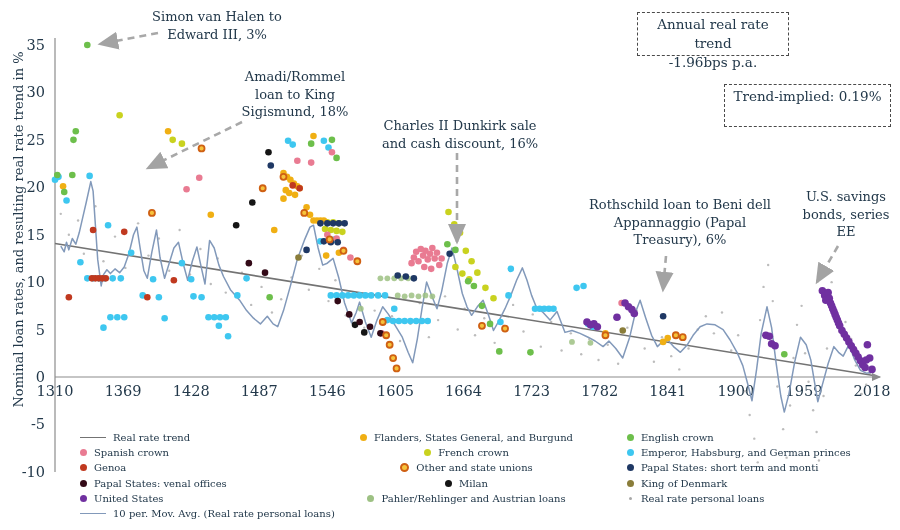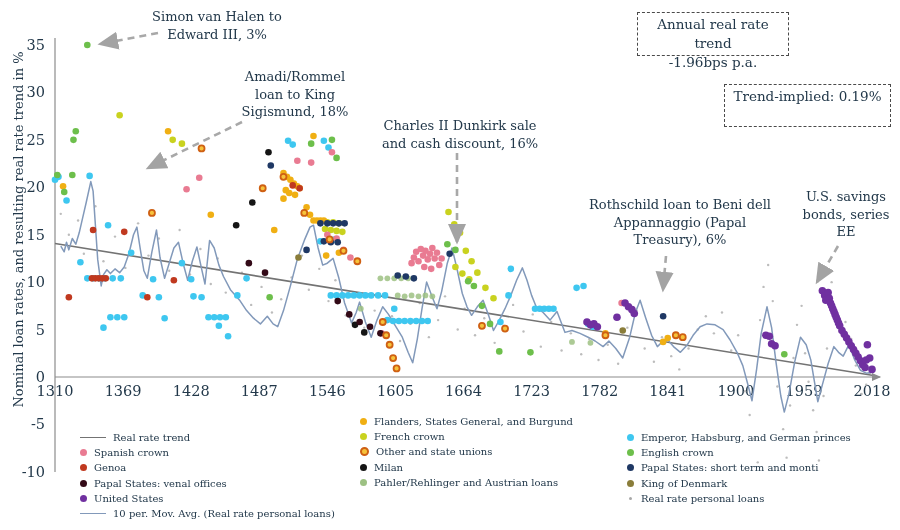--- a/index.html
+++ b/index.html
@@ -503,21 +503,21 @@
         </div>
         <div class="legend-row">
           <span class="mk-dot" style="background: rgb(112, 48, 160);"></span>
           <span>United States</span>
         </div>
         <div class="legend-row">
           <span class="mk-line" style="border-top-color: rgb(130, 153, 186);"></span>
           <span>10 per. Mov. Avg. (Real rate personal loans)</span>
         </div>
       </div>
-      <div class="legend-col" style="left: 360px; top: 415px;">
+      <div class="legend-col" style="left: 360px; top: 431px; align-items: center;">
         <div class="legend-row">
           <span class="mk-dot" style="background: rgb(240, 175, 19);"></span>
           <span>Flanders, States General, and Burgund</span>
         </div>
         <div class="legend-row">
           <span class="mk-dot" style="background: rgb(201, 210, 31);"></span>
           <span>French crown</span>
         </div>
         <div class="legend-row">
           <span class="mk-ring" style="border: 2px solid rgb(207, 96, 19);"></span>
@@ -527,26 +527,26 @@
           <span class="mk-dot" style="background: rgb(21, 21, 21);"></span>
           <span>Milan</span>
         </div>
         <div class="legend-row">
           <span class="mk-dot" style="background: rgb(157, 193, 131);"></span>
           <span>Pahler/Rehlinger and Austrian loans</span>
         </div>
       </div>
       <div class="legend-col" style="left: 627px; top: 431px;">
         <div class="legend-row">
+          <span class="mk-dot" style="background: rgb(109, 191, 75);"></span>
+          <span>English crown</span>
+        </div>
+        <div class="legend-row">
           <span class="mk-dot" style="background: rgb(62, 199, 240);"></span>
           <span>Emperor, Habsburg, and German princes</span>
-        </div>
-        <div class="legend-row">
-          <span class="mk-dot" style="background: rgb(109, 191, 75);"></span>
-          <span>English crown</span>
         </div>
         <div class="legend-row">
           <span class="mk-dot" style="background: rgb(31, 56, 100);"></span>
           <span>Papal States: short term and monti</span>
         </div>
         <div class="legend-row">
           <span class="mk-dot" style="background: rgb(138, 125, 58);"></span>
           <span>King of Denmark</span>
         </div>
         <div class="legend-row">

